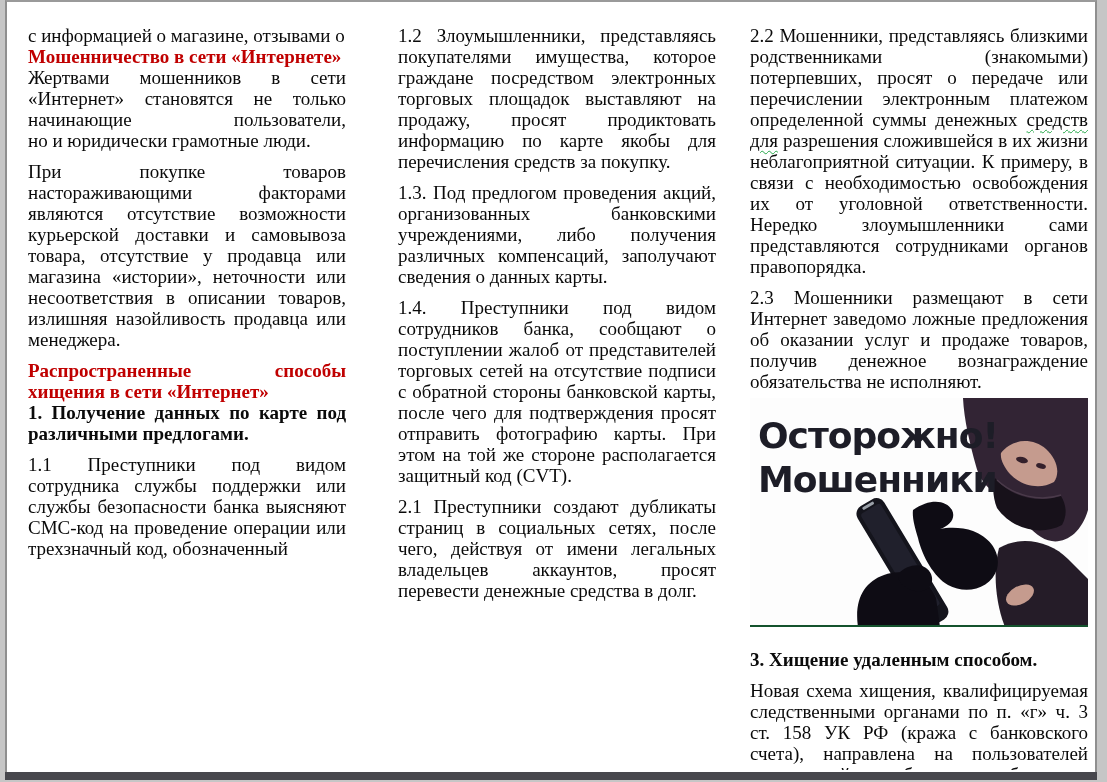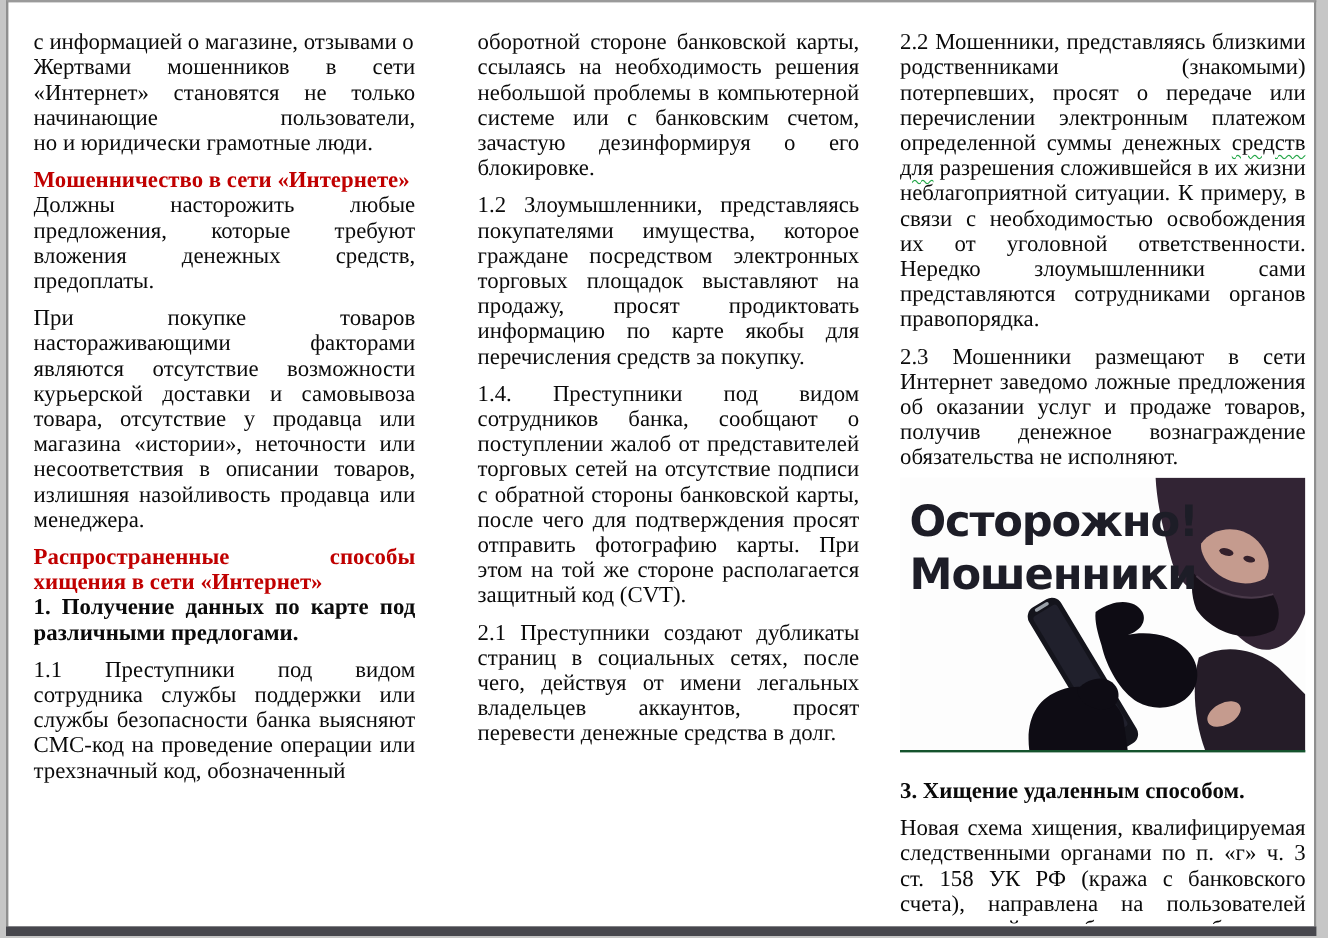--- a/index.html
+++ b/index.html
@@ -44,31 +44,30 @@
   }
 </style>
 </head>
 <body>
 
 <div class="canvas">
   <div class="page">
     <div class="cols">
       <div class="col col1">
           <div class="block p"><span>с информацией о магазине, отзывами о</span></div>
+          <div class="block h-red"><span>Мошенничество в сети «Интернете»</span></div>
           <div class="block p gap"><span>Жертвами мошенников в сети «Интернет» становятся не&nbsp;только начинающие пользователи, но&nbsp;и&nbsp;юридически грамотные люди.</span></div>
-          <div class="block h-red"><span>Мошенничество в сети «Интернете»</span></div>
-          <div class="block p gap"><span>Должны насторожить любые предложения, которые требуют вложения денежных средств, предоплаты.</span></div>
           <div class="block p gap"><span>При покупке товаров настораживающими факторами являются отсутствие возможности курьерской доставки и самовывоза товара, отсутствие у продавца или магазина «истории», неточности или несоответствия в описании товаров, излишняя назойливость продавца или менеджера.</span></div>
           <div class="block h-red"><span>Распространенные способы хищения в сети «Интернет»</span></div>
           <div class="block h-bold gap"><span>1. Получение данных по карте под различными предлогами.</span></div>
           <div class="block p"><span>1.1 Преступники под видом сотрудника службы поддержки или службы безопасности банка выясняют СМС-код на проведение операции или трехзначный код, обозначенный </span></div>
         </div>
       <div class="col col2">
-          <div class="block p gap"><span>оборотной стороне банковской карты, ссылаясь на&nbsp;необходимость решения небольшой проблемы в компьютерной системе или с банковским счетом, зачастую дезинформируя о его блокировке.</span></div>
           <div class="block p gap"><span>1.2 Злоумышленники, представляясь покупателями имущества, которое граждане посредством электронных торговых площадок выставляют на продажу, просят продиктовать информацию по карте якобы для перечисления средств за покупку.</span></div>
+          <div class="block p gap"><span>1.3. Под предлогом проведения акций, организованных банковскими учреждениями, либо получения различных компенсаций, заполучают сведения о данных карты.</span></div>
           <div class="block p gap"><span>1.4. Преступники под видом сотрудников банка, сообщают о поступлении жалоб от представителей торговых сетей на отсутствие подписи с обратной стороны банковской карты, после чего для подтверждения просят отправить фотографию карты. При этом на той же стороне располагается защитный код (CVT).</span></div>
           <div class="block p"><span>2.1 Преступники создают дубликаты страниц в социальных сетях, после чего, действуя от имени легальных владельцев аккаунтов, просят перевести денежные средства в долг.</span></div>
         </div>
       <div class="col col3">
         <div>
             <div class="block p gap"><span>2.2 Мошенники, представляясь близкими родственниками (знакомыми) потерпевших, просят о передаче или перечислении электронным платежом определенной суммы денежных </span><span class="wavy">средств</span><span> </span><span class="wavy">для</span><span> разрешения сложившейся в их жизни неблагоприятной ситуации. К&nbsp;примеру, в связи с&nbsp;необходимостью освобождения их от&nbsp;уголовной ответственности. Нередко злоумышленники сами представляются сотрудниками органов правопорядка.</span></div>
             <div class="block p"><span>2.3 Мошенники размещают в сети Интернет заведомо ложные предложения об оказании услуг и продаже товаров, получив денежное вознаграждение обязательства не исполняют.</span></div>
           </div>
 
         <div class="warn-image">

